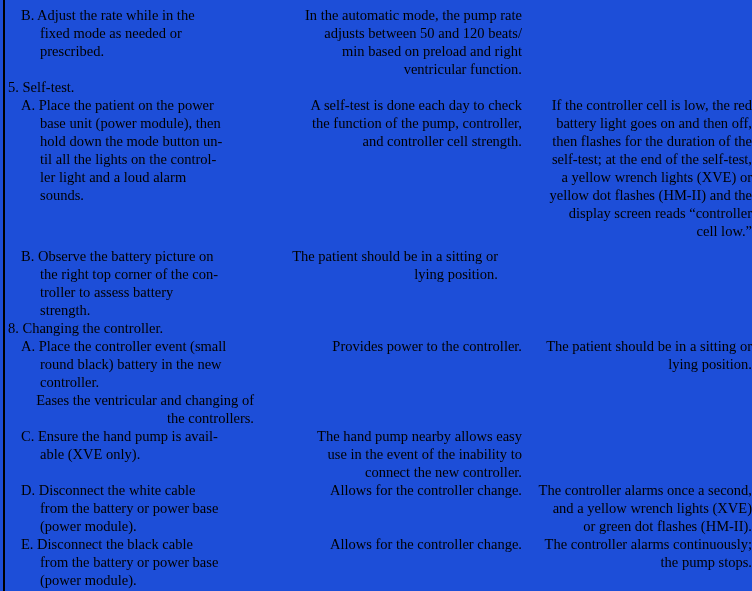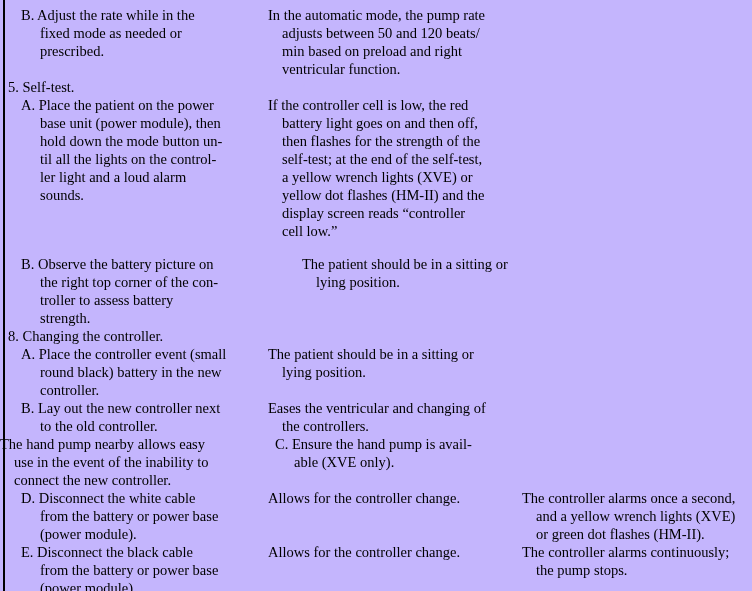--- a/index.html
+++ b/index.html
@@ -1,20 +1,20 @@
 <!DOCTYPE html>
 <html><head>
 <meta charset="utf-8">
 <style>
   html, body { margin: 0; padding: 0; background: #ffffff; }
   .page {
     position: relative;
     width: 752px;
     height: 591px;
-    background: #c4b5fd;
+    background: #1d4ed8;
     color: #000000;
     font-family: "Liberation Serif", "DejaVu Serif", serif;
     font-size: 14.5px;
     line-height: 18px;
     overflow: hidden;
   }
   .col-border {
     position: absolute;
     left: 3px;
     top: 0;
@@ -22,32 +22,32 @@
     height: 591px;
     background: #000000;
   }
   .proc-table {
     position: absolute;
     left: 0;
     top: 6px;
     width: 752px;
   }
   .row { display: flex; align-items: flex-start; }
-  .row.gap-before { margin-top: 15px; gap: 34px; }
+  .row.gap-before { margin-top: 7px; }
   .cell { box-sizing: border-box; }
   .c1 { width: 268px; padding-left: 8px; }
   .c2 { width: 254px; }
   .c3 { width: 230px; }
   p { margin: 0; white-space: pre; }
   
   .item    { padding-left: 32px; text-indent: -19px; }
   
   .section { padding-left: 18px; text-indent: -18px; }
   
-  .para    { padding-left: 14px; text-indent: -14px; }
+  .para    { padding-left: 14px; text-indent: -14px; text-align: right; }
 </style>
 </head>
 <body>
 
 <div class="page">
   <div class="col-border"></div>
 
   <div class="proc-table">
 
     <div class="row">
@@ -75,24 +75,29 @@
 
     <div class="row">
       <div class="cell c1">
         <p class="item">A. Place the patient on the power
 base unit (power module), then
 hold down the mode button un-
 til all the lights on the control-
 ler light and a loud alarm
 sounds.</p>
       </div>
+      <div class="cell c2">
+        <p class="para">A self-test is done each day to check
+the function of the pump, controller,
+and controller cell strength.</p>
+      </div>
       <div class="cell c3">
         <p class="para">If the controller cell is low, the red
 battery light goes on and then off,
-then flashes for the strength of the
+then flashes for the duration of the
 self-test; at the end of the self-test,
 a yellow wrench lights (XVE) or
 yellow dot flashes (HM-II) and the
 display screen reads “controller
 cell low.”</p>
       </div>
     </div>
 
     <div class="row gap-before">
       <div class="cell c1">
@@ -114,47 +119,46 @@
       <div class="cell c2"></div>
       <div class="cell c3"></div>
     </div>
 
     <div class="row">
       <div class="cell c1">
         <p class="item">A. Place the controller event (small
 round black) battery in the new
 controller.</p>
       </div>
+      <div class="cell c2">
+        <p class="para">Provides power to the controller.</p>
+      </div>
       <div class="cell c3">
         <p class="para">The patient should be in a sitting or
 lying position.</p>
       </div>
     </div>
 
     <div class="row">
-      <div class="cell c1">
-        <p class="item">B. Lay out the new controller next
-to the old controller.</p>
-      </div>
       <div class="cell c2">
         <p class="para">Eases the ventricular and changing of
 the controllers.</p>
       </div>
       <div class="cell c3"></div>
     </div>
 
     <div class="row">
+      <div class="cell c1">
+        <p class="item">C. Ensure the hand pump is avail-
+able (XVE only).</p>
+      </div>
       <div class="cell c2">
         <p class="para">The hand pump nearby allows easy
 use in the event of the inability to
 connect the new controller.</p>
-      </div>
-      <div class="cell c1">
-        <p class="item">C. Ensure the hand pump is avail-
-able (XVE only).</p>
       </div>
       <div class="cell c3"></div>
     </div>
 
     <div class="row">
       <div class="cell c1">
         <p class="item">D. Disconnect the white cable
 from the battery or power base
 (power module).</p>
       </div>

